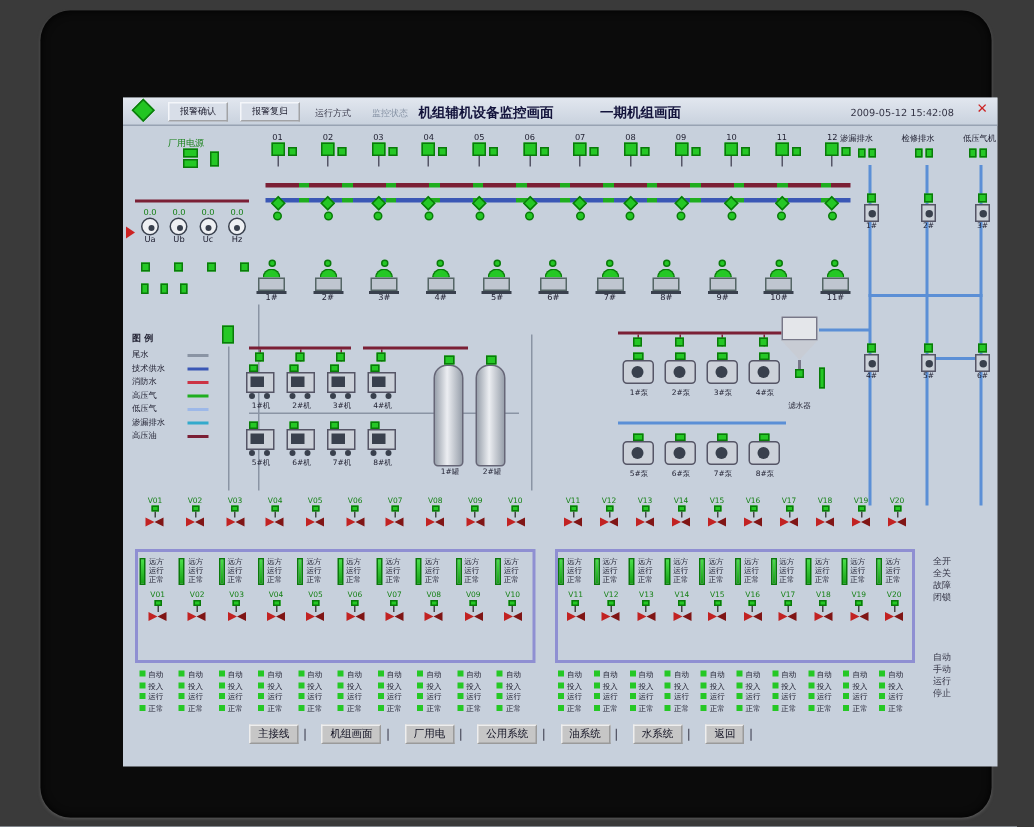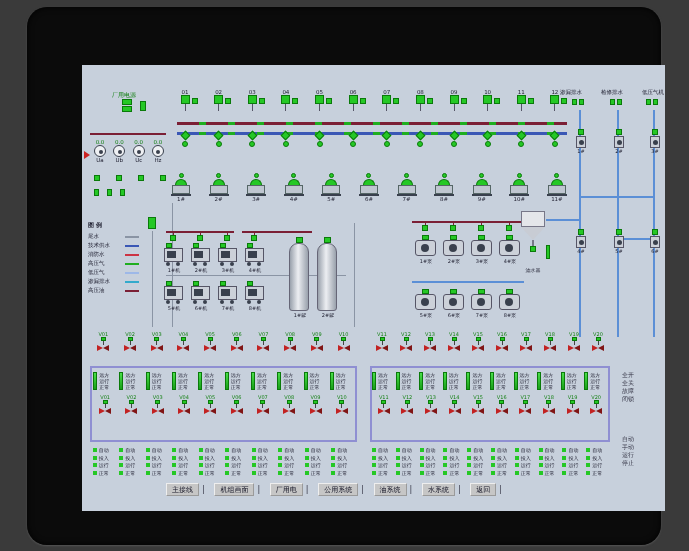--- a/index.html
+++ b/index.html
@@ -144,20 +144,31 @@
   .nav-wrap { display:flex; align-items:center; }
   .nav-btn { height:13px; font-size:7px; line-height:11px; color:#112; background:#c6c6c6; border:1px outset #eee; padding:0 5px; white-space:nowrap; cursor:pointer; }
   .nav-sep { font-size:8px; color:#334; margin-left:3px; }
 </style>
 </head>
 <body>
 
 <div class="monitor">
   <div class="screen">
 
+    <div class="toolbar">
+      <div class="nav-diamond"></div>
+      <div class="tb-btn tb-b1">报警确认</div>
+      <div class="tb-btn tb-b2">报警复归</div>
+      <div class="tb-info tb-i1">运行方式</div>
+      <div class="tb-info tb-i2">监控状态</div>
+      <div class="tb-title">机组辅机设备监控画面</div>
+      <div class="tb-sub">一期机组画面</div>
+      <div class="tb-time">2009-05-12 15:42:08</div>
+      <div class="close-x">✕</div>
+    </div>
 
     <div class="station">
       <div class="st-label">厂用电源</div>
       <div class="xfmr">
           <div></div>
           <div></div>
         </div>
       <div class="xfmr2"></div>
       <div class="st-bus"></div>
       <div class="alarm-arrow"></div>

